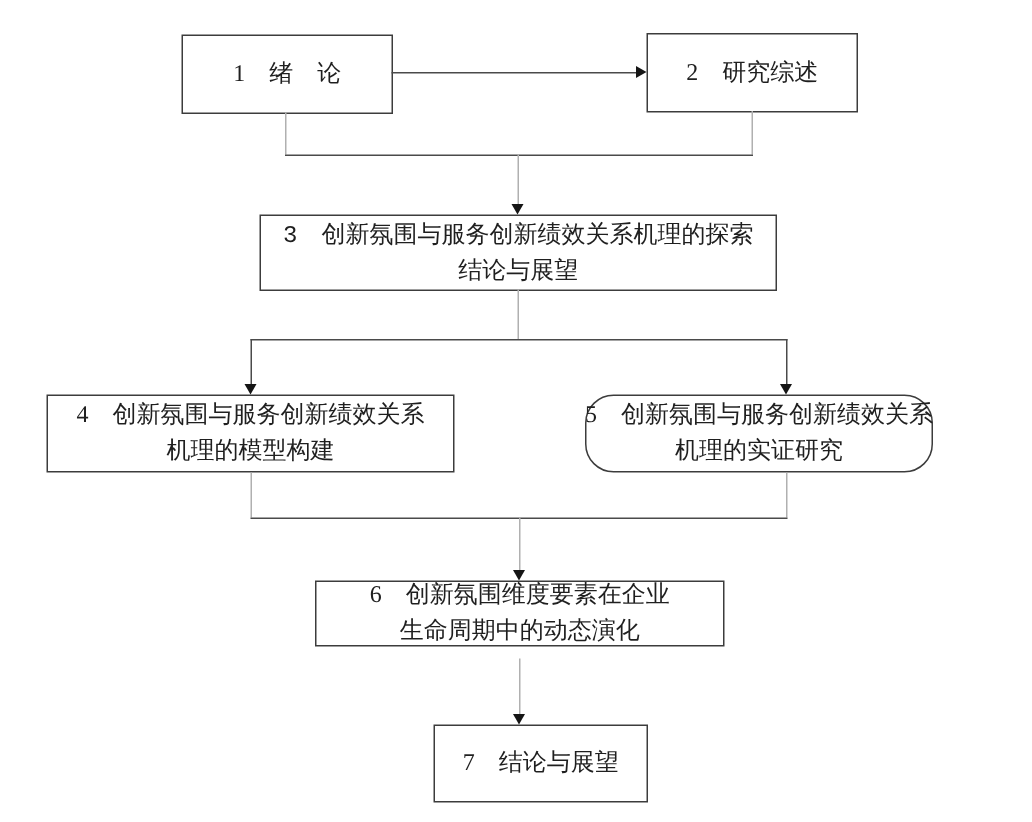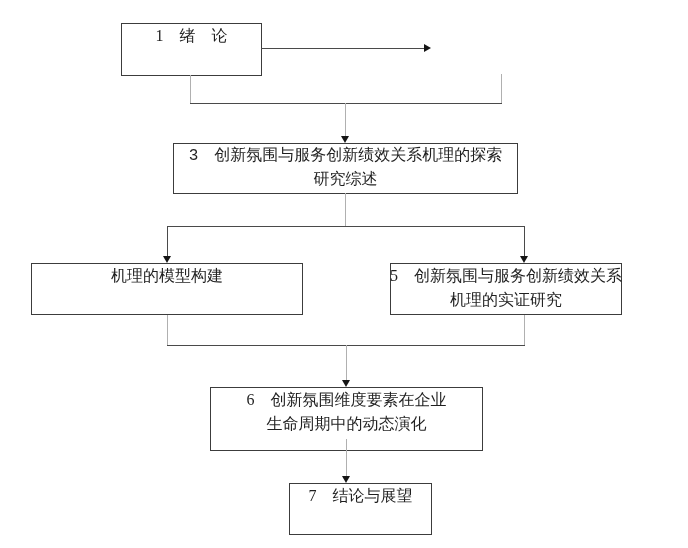--- a/index.html
+++ b/index.html
@@ -15,21 +15,21 @@
     font-family: "Liberation Serif", "DejaVu Serif", serif;
     overflow: hidden;
   }
   .box {
     position: absolute;
     box-sizing: border-box;
     border: 1px solid var(--color-border, #3c3c3c);
     background: #ffffff;
     display: flex;
     flex-direction: column;
-    justify-content: flex-start;
+    justify-content: center;
     align-items: center;
     color: var(--color-text, #1f1f1f);
     font-size: 16px;
     line-height: 24px;
     text-align: center;
   }
   .box .txt { white-space: pre; display: block; }
   .hline {
     position: absolute;
     height: 1px;
@@ -53,40 +53,44 @@
     width: 0; height: 0;
     border-top: 4px solid transparent;
     border-bottom: 4px solid transparent;
     border-left: 7px solid var(--color-arrowhead, #151515);
   }
   
   .b1 { left: 121px; top: 23px;  width: 141px; height: 53px; }
   .b2 { left: 431px; top: 22px;  width: 141px; height: 53px; }
   .b3 { left: 173px; top: 143px; width: 345px; height: 51px; font-family: Liberation Mono, monospace; }
   .b4 { left: 31px;  top: 263px; width: 272px; height: 52px; }
-  .b5 { left: 390px; top: 263px; width: 232px; height: 52px; }
-  .b6 { left: 210px; top: 387px; width: 273px; height: 64px; }
+  .b5 { left: 390px; top: 263px; width: 232px; height: 52px; border-radius: 19px; }
+  .b6 { left: 210px; top: 387px; width: 273px; height: 44px; }
   .b7 { left: 276px; top: 483px; width: 143px; height: 52px; margin-left: 13px; }
 </style>
 </head>
 <body>
 
 <div class="canvas">
 
   <div class="box b1">
     <span class="txt">1　绪　论</span>
   </div>
 
+  <div class="box b2">
+    <span class="txt">2　研究综述</span>
+  </div>
 
   <div class="box b3">
     <span class="txt">3　创新氛围与服务创新绩效关系机理的探索</span>
-    <span class="txt">研究综述</span>
+    <span class="txt">结论与展望</span>
   </div>
 
   <div class="box b4">
+    <span class="txt">4　创新氛围与服务创新绩效关系</span>
     <span class="txt">机理的模型构建</span>
   </div>
 
   <div class="box b5">
     <span class="txt">5　创新氛围与服务创新绩效关系</span>
     <span class="txt">机理的实证研究</span>
   </div>
 
   <div class="box b6">
     <span class="txt">6　创新氛围维度要素在企业</span>

